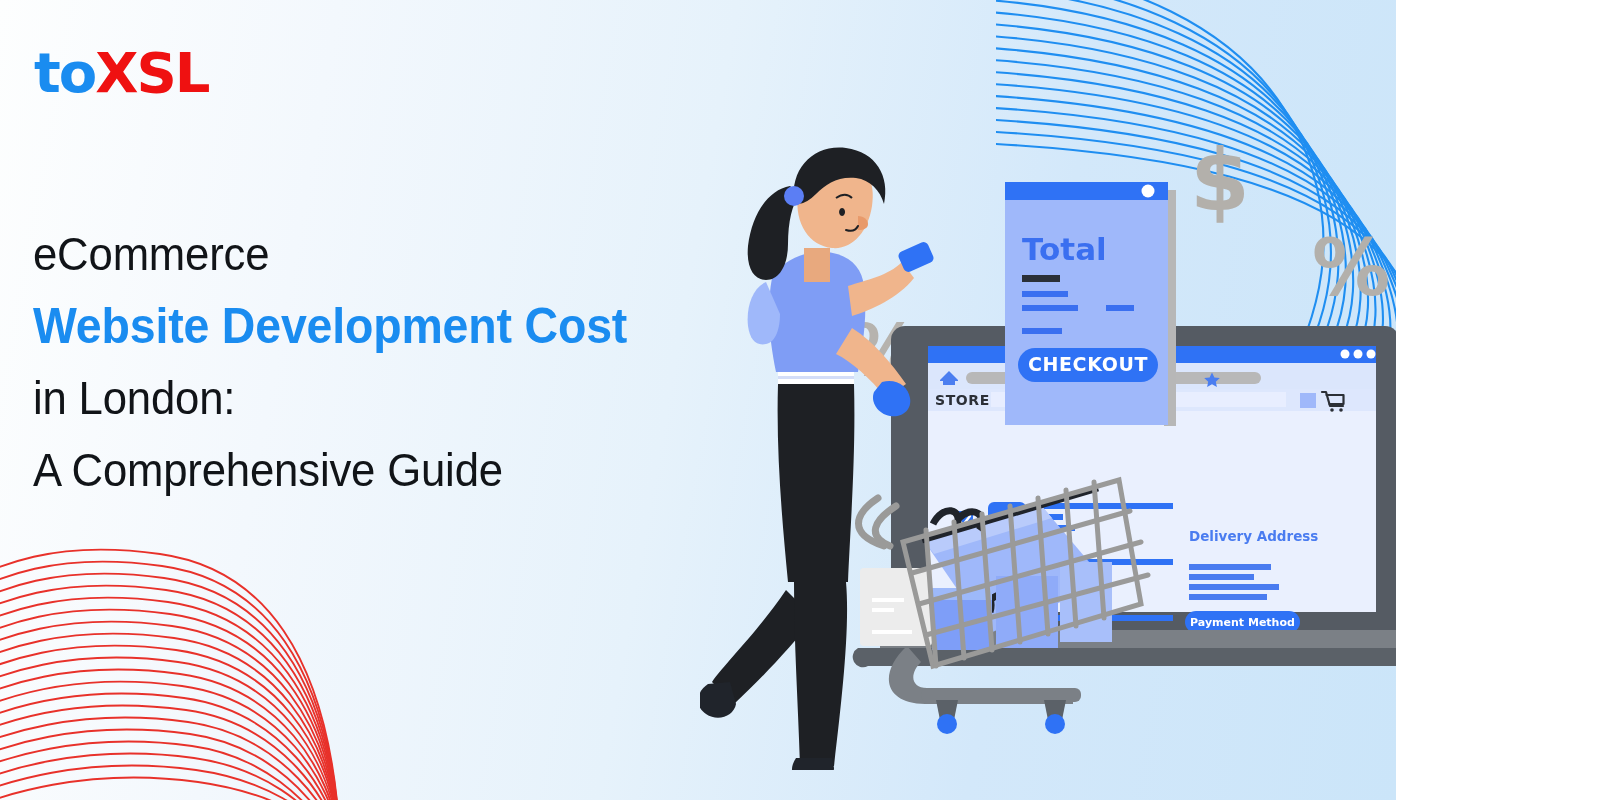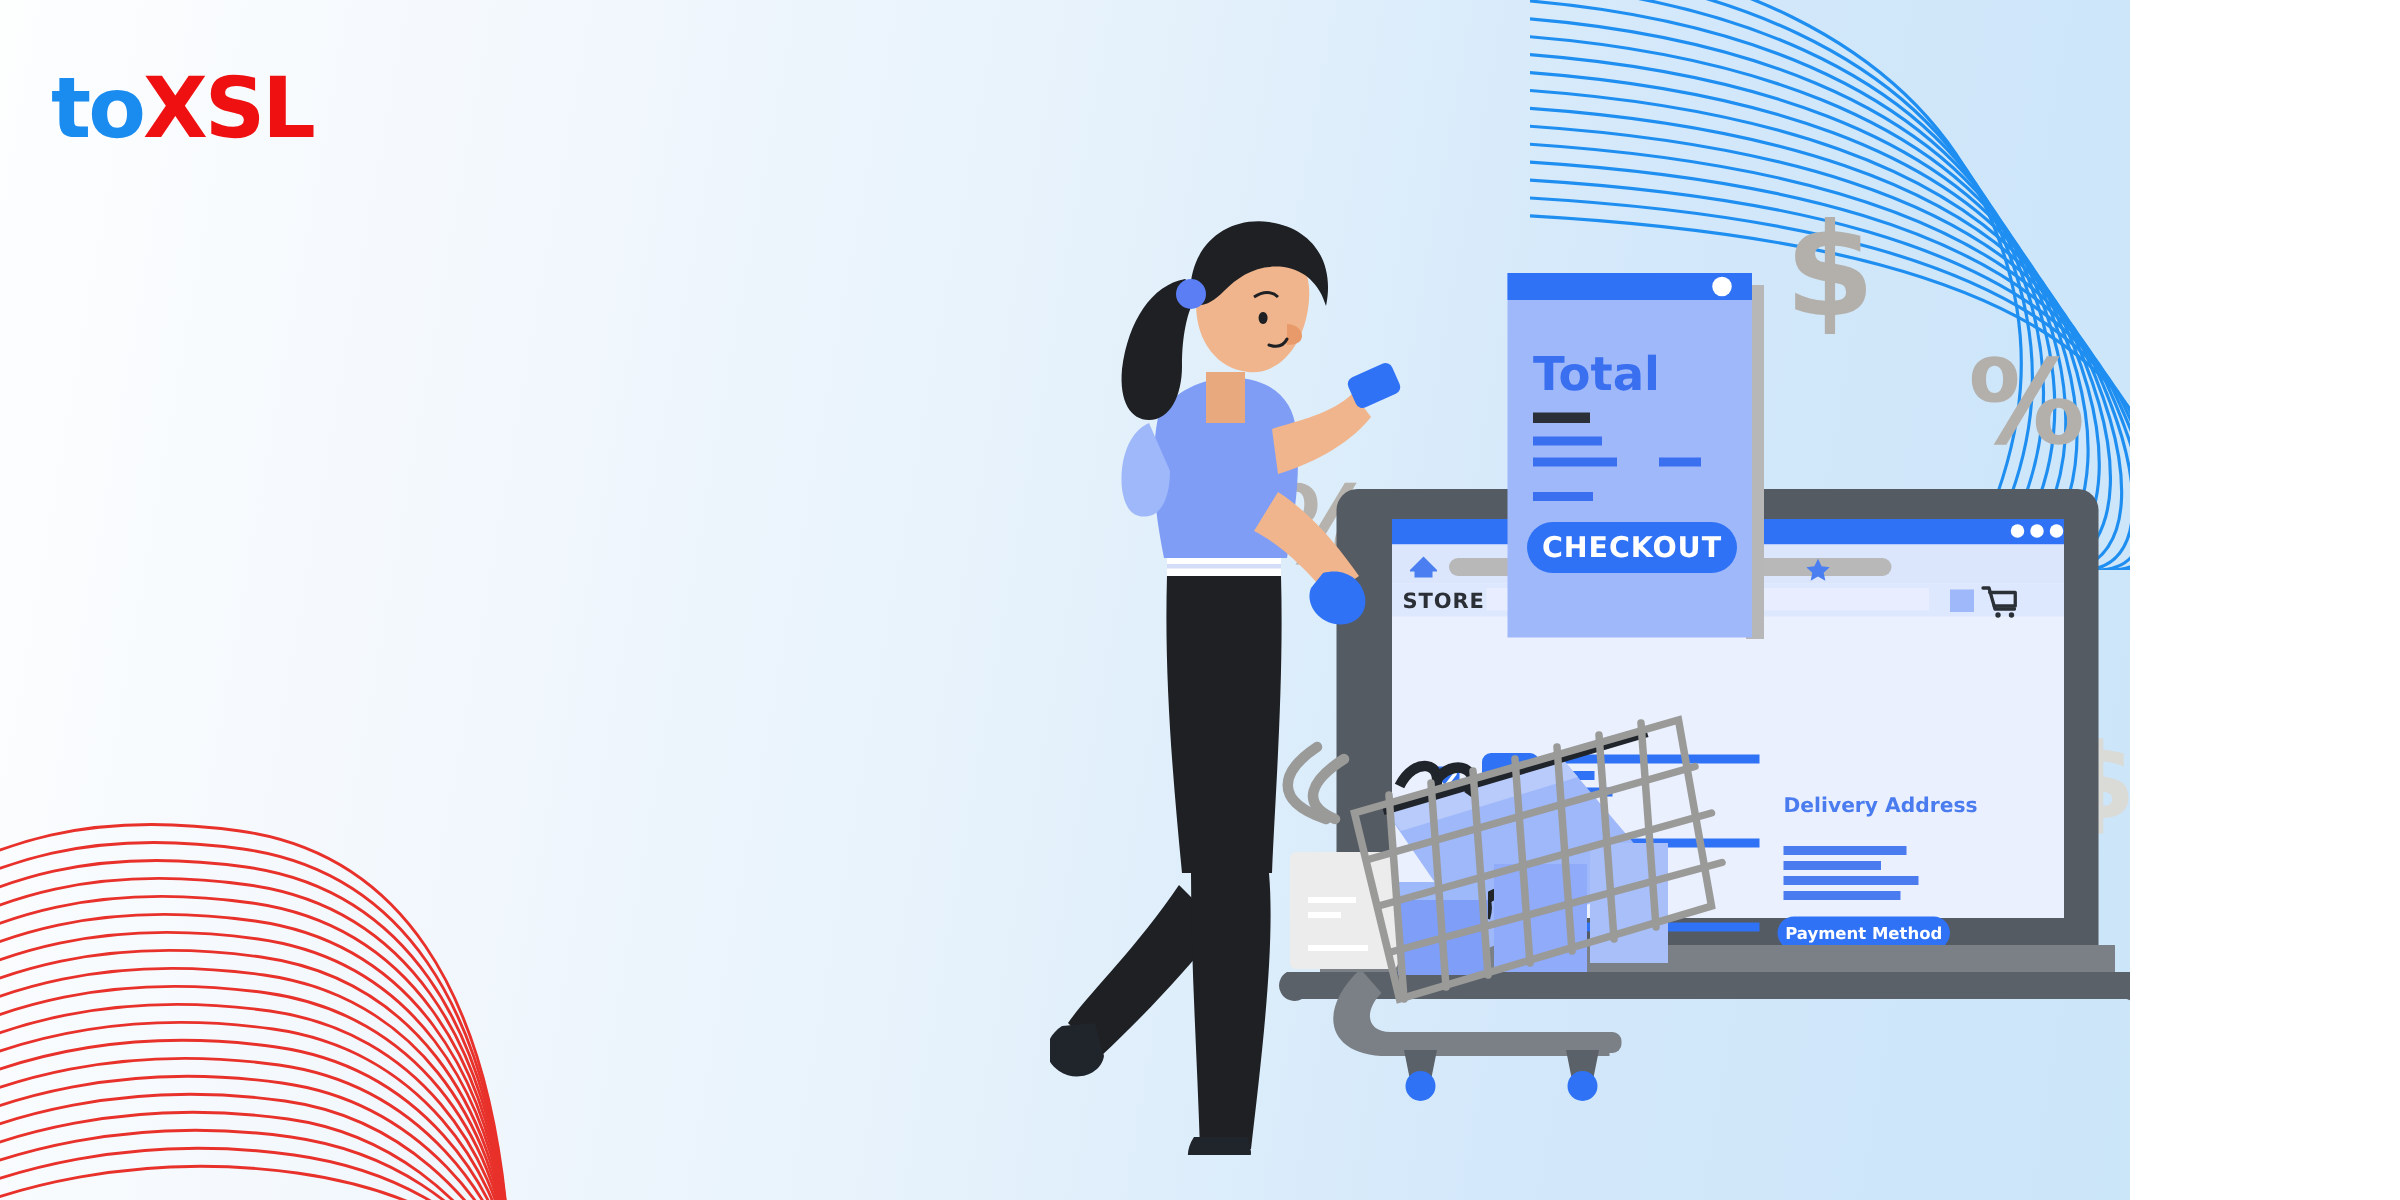--- a/index.html
+++ b/index.html
@@ -5,21 +5,20 @@
 <style>
   html,body{margin:0;padding:0;}
   body{
     width:1600px;height:800px;overflow:hidden;
     font-family:"Liberation Sans", sans-serif;
     background:#ffffff;
   }
   .stage{
     position:relative;width:1396px;height:800px;overflow:hidden;
     background:linear-gradient(100deg,#fdfefe 0%, #f3f8fd 22%, #e6f2fb 48%, #d3e8fa 72%, #cbe5f9 100%);
-    padding-left:24px;
   }
 
   
   .wave-tr{position:absolute;top:-40px;right:-60px;width:460px;height:420px;pointer-events:none;}
   .wave-bl{position:absolute;left:-70px;bottom:-40px;width:440px;height:300px;pointer-events:none;}
 
   
   .logo{position:absolute;left:34px;top:45px;font-size:56px;line-height:1;
         font-weight:bold;letter-spacing:-2px;font-family:"DejaVu Sans", sans-serif;}
   .logo .lg-to{color:#1a8cf0;}
@@ -88,20 +87,26 @@
       <path d="M0 264 C 70 224, 164 204, 264 218 C 364 232, 400 300, 410 300"></path>
       <path d="M0 276 C 70 236, 166 216, 266 230 C 366 244, 400 300, 410 300"></path>
       <path d="M0 288 C 70 248, 168 228, 268 242 C 368 256, 400 300, 410 300"></path>
     </g>
   </svg>
 
   <div class="logo">
     <span class="lg-to">to</span><span class="lg-x">X</span><span class="lg-sl">SL</span>
   </div>
 
+  <div class="headline">
+    <div>eCommerce</div>
+    <div class="hl-accent">Website Development Cost</div>
+    <div>in London:</div>
+    <div>A Comprehensive Guide</div>
+  </div>
 
   <div class="illo">
   <svg width="760" height="680" viewBox="0 0 760 680" xmlns="http://www.w3.org/2000/svg">
 
     <text x="490" y="120" font-family="DejaVu Sans, sans-serif" font-size="86" font-weight="bold" fill="#b3b0ab">$</text>
     <text x="612" y="205" font-family="DejaVu Sans, sans-serif" font-size="78" font-weight="bold" fill="#b3b0ab">%</text>
     <text x="148" y="285" font-family="DejaVu Sans, sans-serif" font-size="72" font-weight="bold" fill="#b6b3ae">%</text>
     <text x="675" y="455" font-family="DejaVu Sans, sans-serif" font-size="70" font-weight="bold" fill="#dadad6">$</text>
 
     <g>

